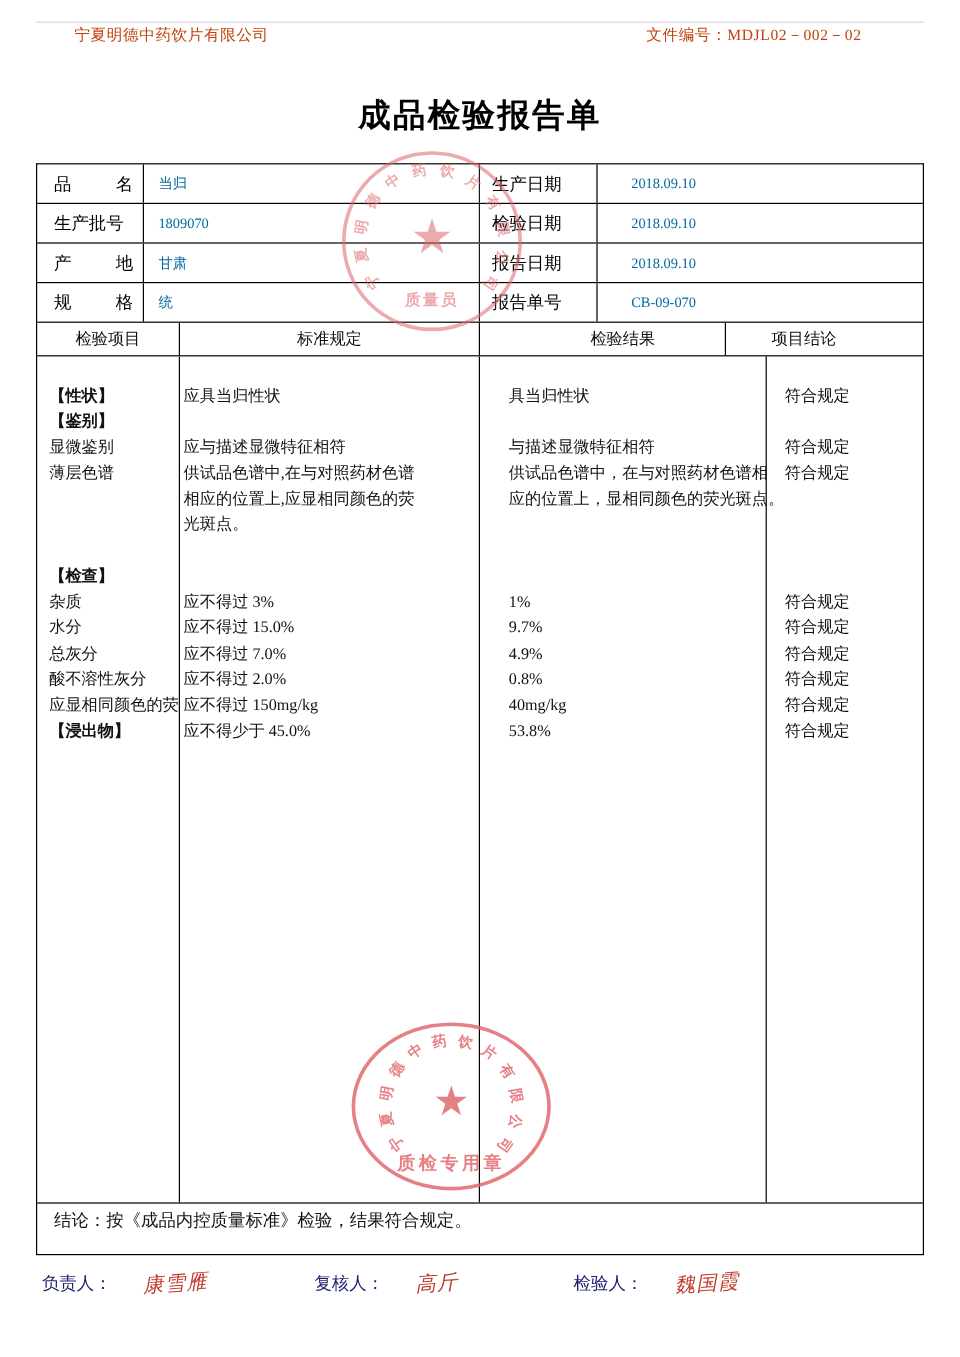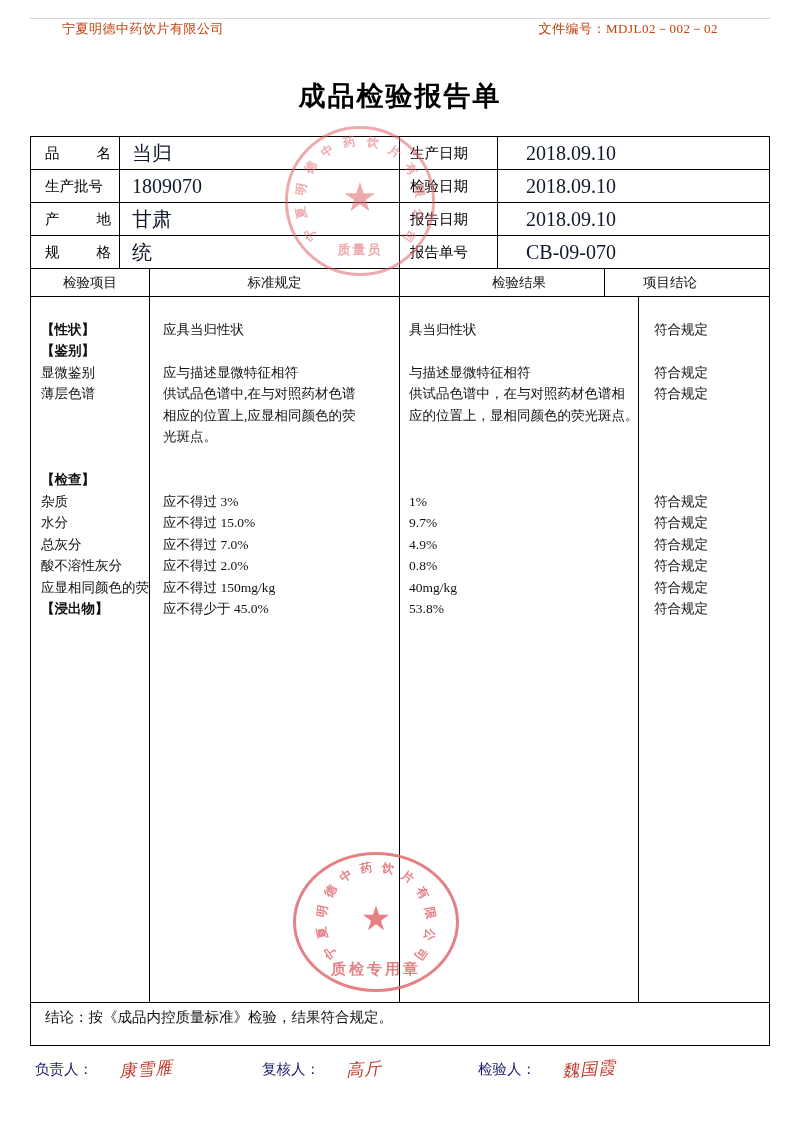--- a/index.html
+++ b/index.html
@@ -107,22 +107,22 @@
     text-align: justify;
     text-align-last: justify;
   }
   .c1 { left: 0;    width: 88px;  justify-content: flex-start; padding-left: 14px; }
   .c2 { left: 88px; width: 280px; padding-left: 12px; border-left: 1px solid #000; }
   .c3 { left: 368px; width: 98px; padding-left: 10px; border-left: 1px solid #0f172a; }
   .c4 { left: 466px; width: 272px; padding-left: 28px; border-left: 1px solid #000; }
 
   .val {
     font-family: "Liberation Serif", serif;
-    font-size: 20px;
-    color: #0f172a;
+    font-size: 12px;
+    color: #0369a1;
   }
 
   
   .res-head {
     position: relative;
     height: 28px;
     border-bottom: 1px solid #000;
     box-sizing: border-box;
   }
   .res-head .hcell {
@@ -157,22 +157,22 @@
   .v2 { left: 368px; }
   .v3 { left: 607px; }
 
   .col {
     position: absolute;
     top: 0;
     font-size: 13.5px;
     line-height: 21.5px;
   }
   .col-item   { left: 0;    width: 118px; padding-left: 10px; }
-  .col-spec   { left: 118px; width: 250px; padding-left: 14px; }
-  .col-result { left: 368px; width: 239px; padding-left: 10px; }
+  .col-spec   { left: 118px; width: 250px; padding-left: 4px; }
+  .col-result { left: 368px; width: 239px; padding-left: 25px; }
   .col-concl  { left: 607px; width: 131px; padding-left: 16px; }
 
   .row-line {
     height: 21.5px;
     white-space: nowrap;
     overflow: visible;
   }
   .row-line.blank { color: transparent; }
   .bracket {
     font-family: "Liberation Sans", sans-serif;

